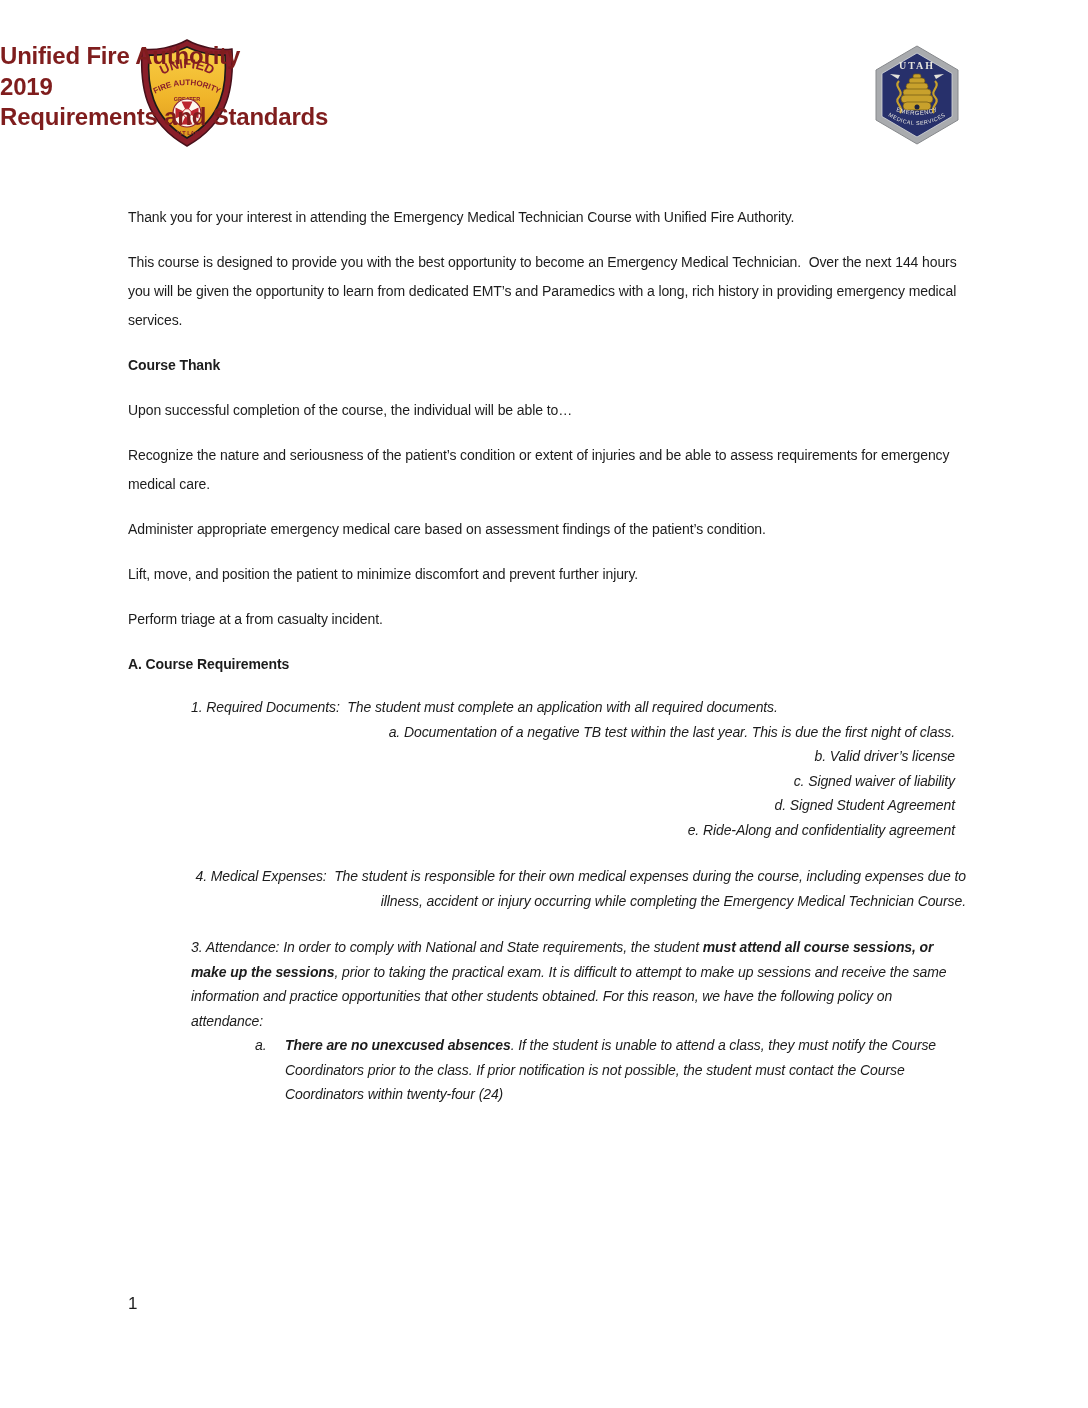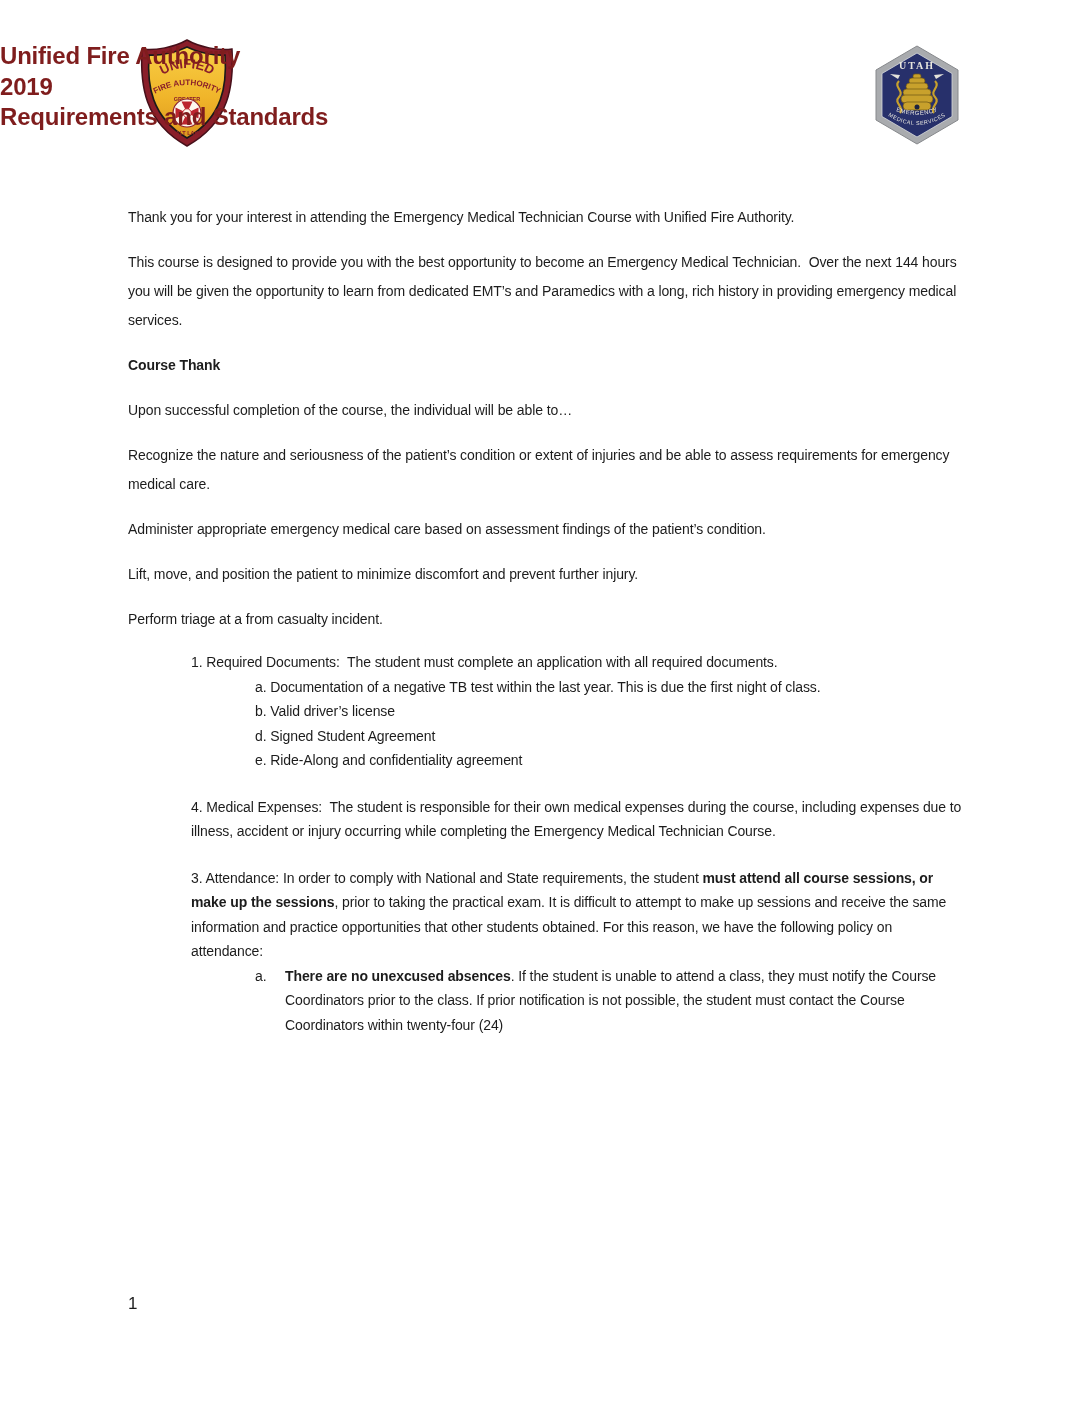--- a/index.html
+++ b/index.html
@@ -17,23 +17,23 @@
   .logo-right{position:absolute;left:872px;top:45px;width:90px;height:100px;}
   
   .content{
     position:absolute;left:128px;top:203px;width:838px;
     font-size:14px;line-height:29px;letter-spacing:-0.1px;
   }
   .content p{margin:0 0 16px 0;white-space:pre-wrap;}
   .heading{font-weight:bold;}
   b,.bold{font-weight:bold;}
   
-  .reqs{line-height:24.5px;}
+  .reqs{line-height:24.5px;font-style:italic;}
   .req-block{margin:0 0 0 63px;max-width:775px;white-space:pre-wrap;}
-  .req-gap{margin-bottom:22px;}
+  .req-gap{margin-bottom:22px;text-align:right;}
   .sub-items{margin-left:127px;max-width:700px;}
   .sub-items div{white-space:pre-wrap;}
   .att-item{margin-left:127px;display:flex;}
   .att-marker{flex:none;width:30px;}
   .att-text{flex:1;max-width:680px;white-space:pre-wrap;}
   .page-number{
     position:absolute;left:128px;top:1292px;font-size:17px;line-height:24px;
   }
 </style>
 </head>
@@ -116,26 +116,28 @@
 
   <div class="content">
     <p>Thank you for your interest in attending the Emergency Medical Technician Course with Unified Fire Authority.</p>
     <p>This course is designed to provide you with the best opportunity to become an Emergency Medical Technician.  Over the next 144 hours you will be given the opportunity to learn from dedicated EMT’s and Paramedics with a long, rich history in providing emergency medical services.</p>
     <p class="heading">Course Thank</p>
     <p>Upon successful completion of the course, the individual will be able to…</p>
     <p>Recognize the nature and seriousness of the patient’s condition or extent of injuries and be able to assess requirements for emergency medical care.</p>
     <p>Administer appropriate emergency medical care based on assessment findings of the patient’s condition.</p>
     <p>Lift, move, and position the patient to minimize discomfort and prevent further injury.</p>
     <p>Perform triage at a from casualty incident.</p>
+    <p class="heading">A. Course Requirements</p>
 
     <div class="reqs">
       <div class="req-block">1. Required Documents:  The student must complete an application with all required documents.</div>
       <div class="sub-items req-gap">
         <div>a. Documentation of a negative TB test within the last year. This is due the first night of class.</div>
         <div>b. Valid driver’s license</div>
+        <div>c. Signed waiver of liability</div>
         <div>d. Signed Student Agreement</div>
         <div>e. Ride-Along and confidentiality agreement</div>
       </div>
 
       <div class="req-block req-gap">4. Medical Expenses:  The student is responsible for their own medical expenses during the course, including expenses due to illness, accident or injury occurring while completing the Emergency Medical Technician Course.</div>
 
       <div class="req-block"><span>3. Attendance: In order to comply with National and State requirements, the student </span><b>must attend all course sessions, or make up the sessions</b><span>, prior to taking the practical exam. It is difficult to attempt to make up sessions and receive the same information and practice opportunities that other students obtained. For this reason, we have the following policy on attendance:</span></div>
 
       <div class="att-item">
         <span class="att-marker">a.</span>

